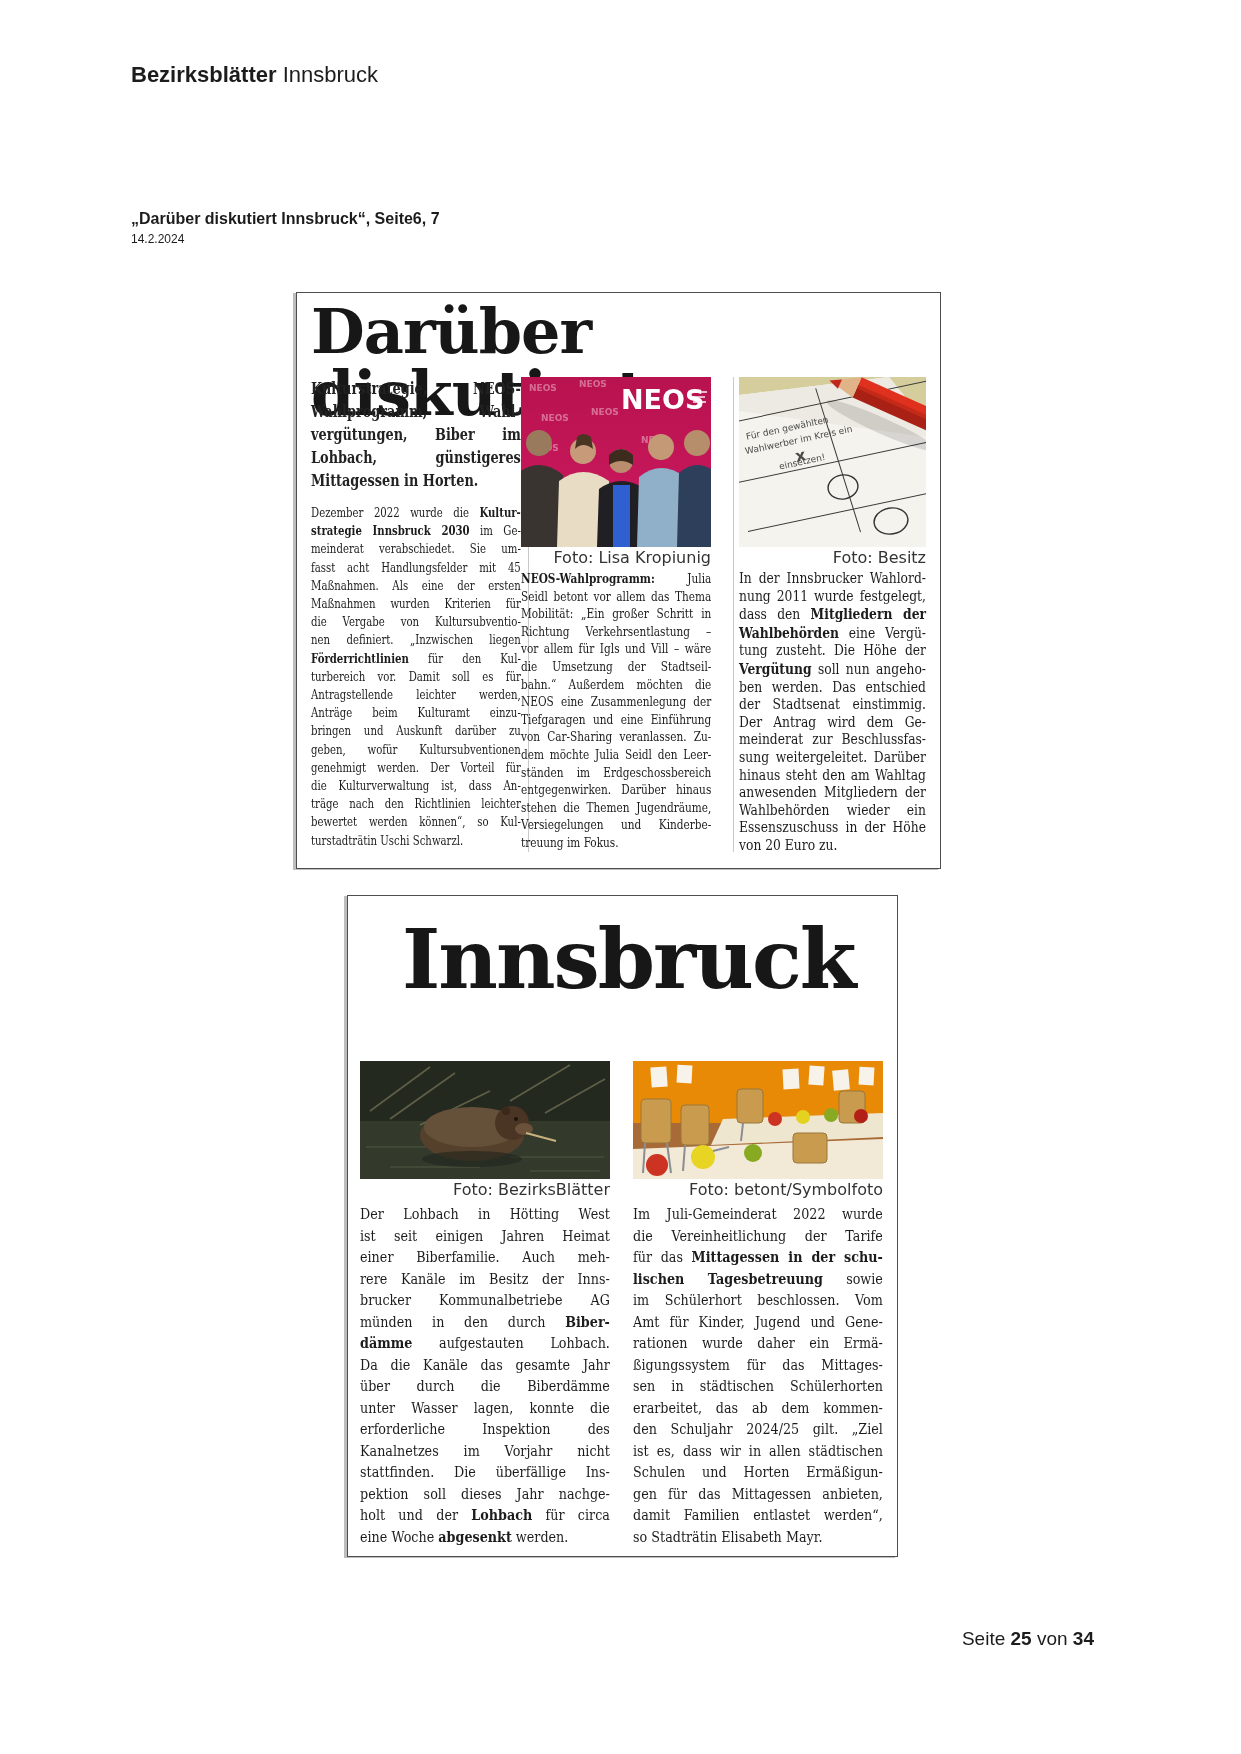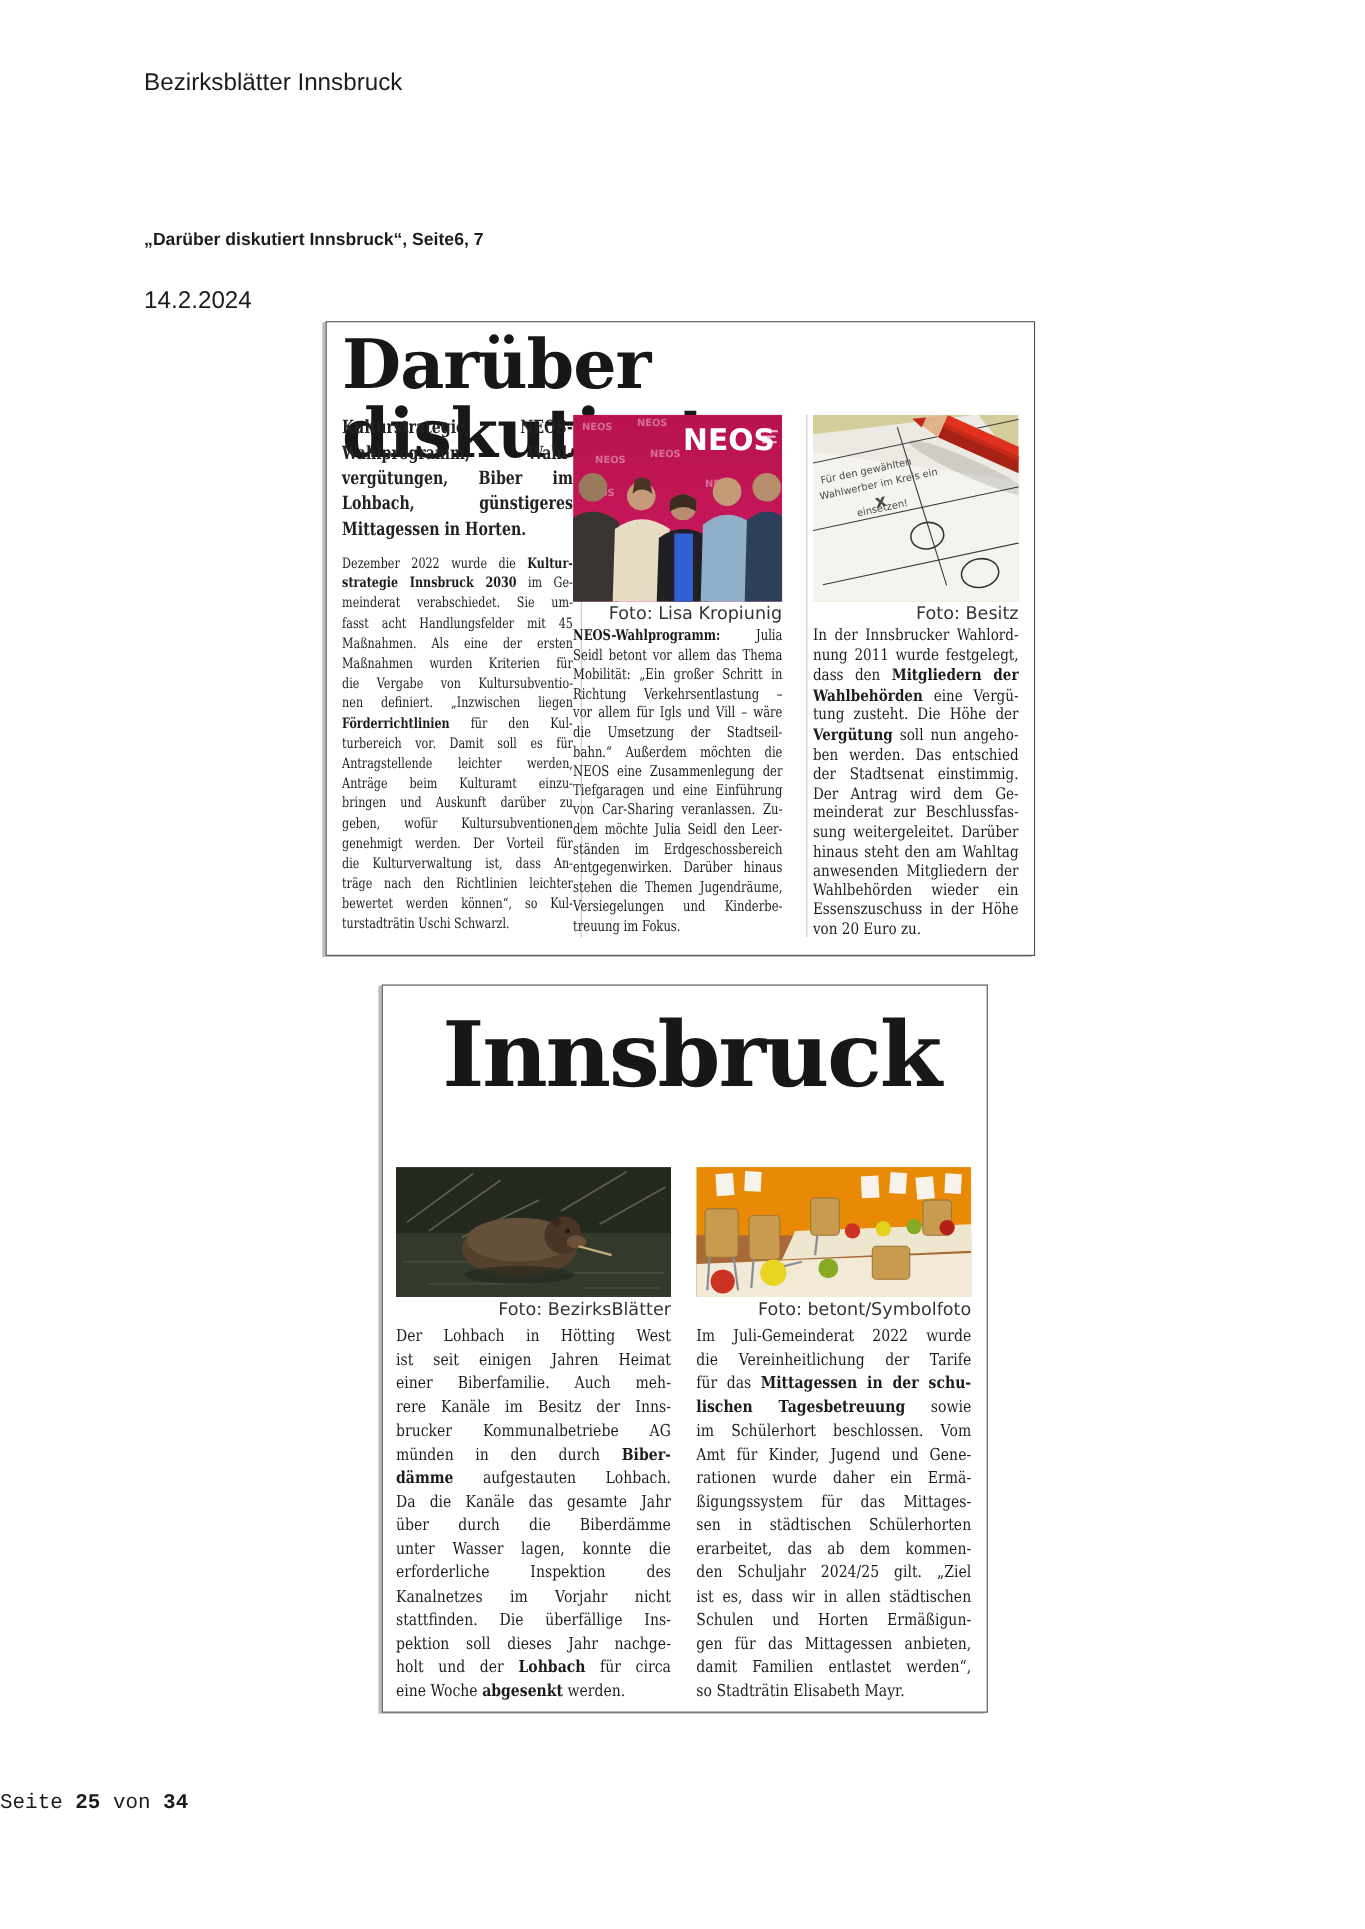--- a/index.html
+++ b/index.html
@@ -2,23 +2,23 @@
 <html lang="de"><head>
 <meta charset="utf-8">
 <style>
   html,body{margin:0;padding:0;background:#ffffff;}
   body{width:1241px;height:1754px;position:relative;font-family:"DejaVu Serif",serif;color:#1c1c1c;}
   .sans{font-family:"Liberation Sans","DejaVu Sans",sans-serif;}
   .abs{position:absolute;}
 
   
   .src-line{left:131px;top:62px;font-size:22px;}
-  .src-line b{font-weight:normal;}
+  .src-line b{font-weight:bold;}
   .doc-title{left:131px;top:210px;font-size:16px;font-weight:bold;}
-  .doc-date{left:131px;top:260px;font-size:22px;}
+  .doc-date{left:131px;top:232px;font-size:12px;}
 
   
   .clip{background:#fff;border:1px solid #4e4e4e;box-shadow:-3px 1px 0 #bdbdbd;}
   #clip1{left:296px;top:292px;width:643px;height:575px;}
   #clip2{left:347px;top:895px;width:549px;height:660px;}
 
   .headline{font-weight:bold;color:#171717;letter-spacing:-1px;line-height:1;}
   #hl1{left:14px;top:8px;font-size:62px;}
   #hl2{left:54px;top:22px;font-size:82px;letter-spacing:-2px;}
 
@@ -42,21 +42,21 @@
 
   .photo{display:block;}
   .cap{font-family:"DejaVu Sans",sans-serif;font-size:16px;color:#333;text-align:right;margin-top:4px;line-height:13px;}
 
   
   .c2col{top:165px;width:250px;}
   #c2l{left:12px;}
   #c2r{left:285px;}
 
   
-  .footer{left:0;top:1628px;width:1094px;text-align:left;font-size:19px;font-family:Liberation Mono, monospace;}
+  .footer{left:0;top:1628px;width:1094px;text-align:right;font-size:19px;}
   .footer b{font-weight:bold;}
 </style>
 </head>
 <body>
 
 <div class="abs sans src-line">
   <b>Bezirksblätter</b><span> Innsbruck</span>
 </div>
 <div class="abs sans doc-title">„Darüber diskutiert Innsbruck“, Seite6, 7</div>
 <div class="abs sans doc-date">14.2.2024</div>

